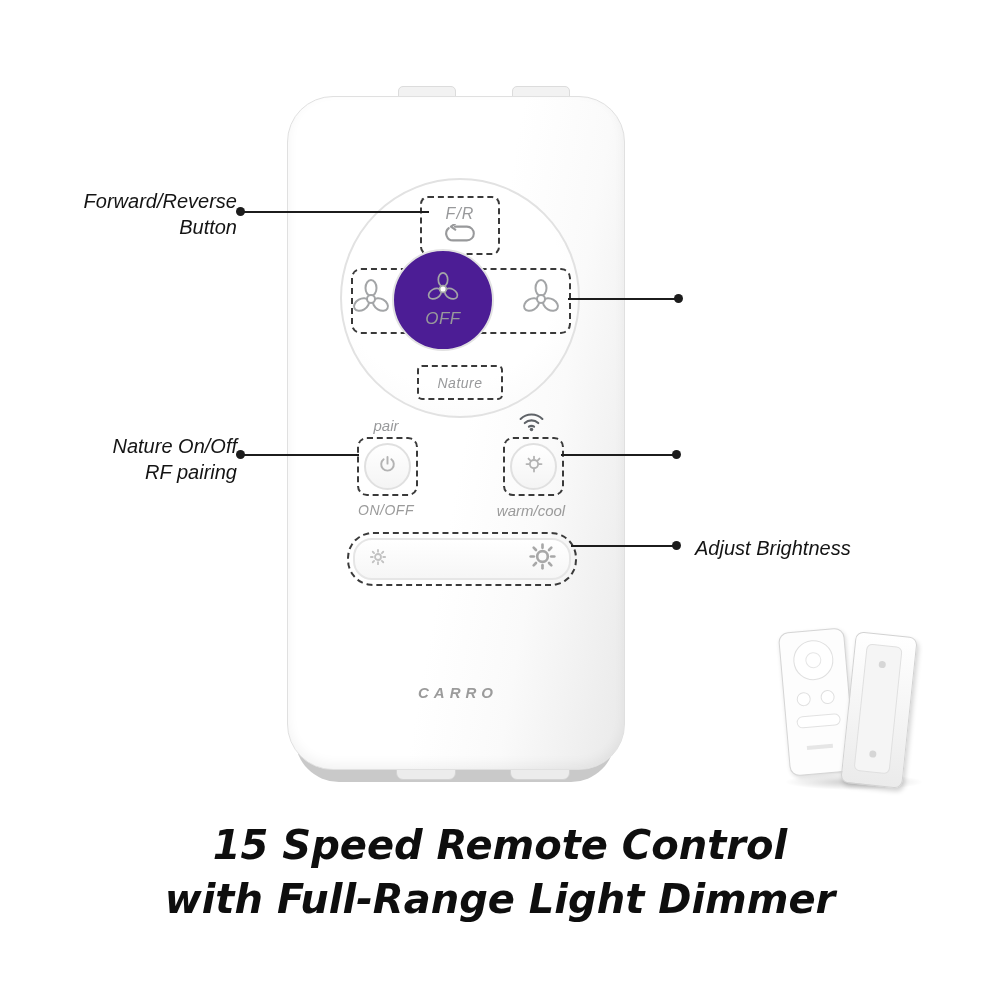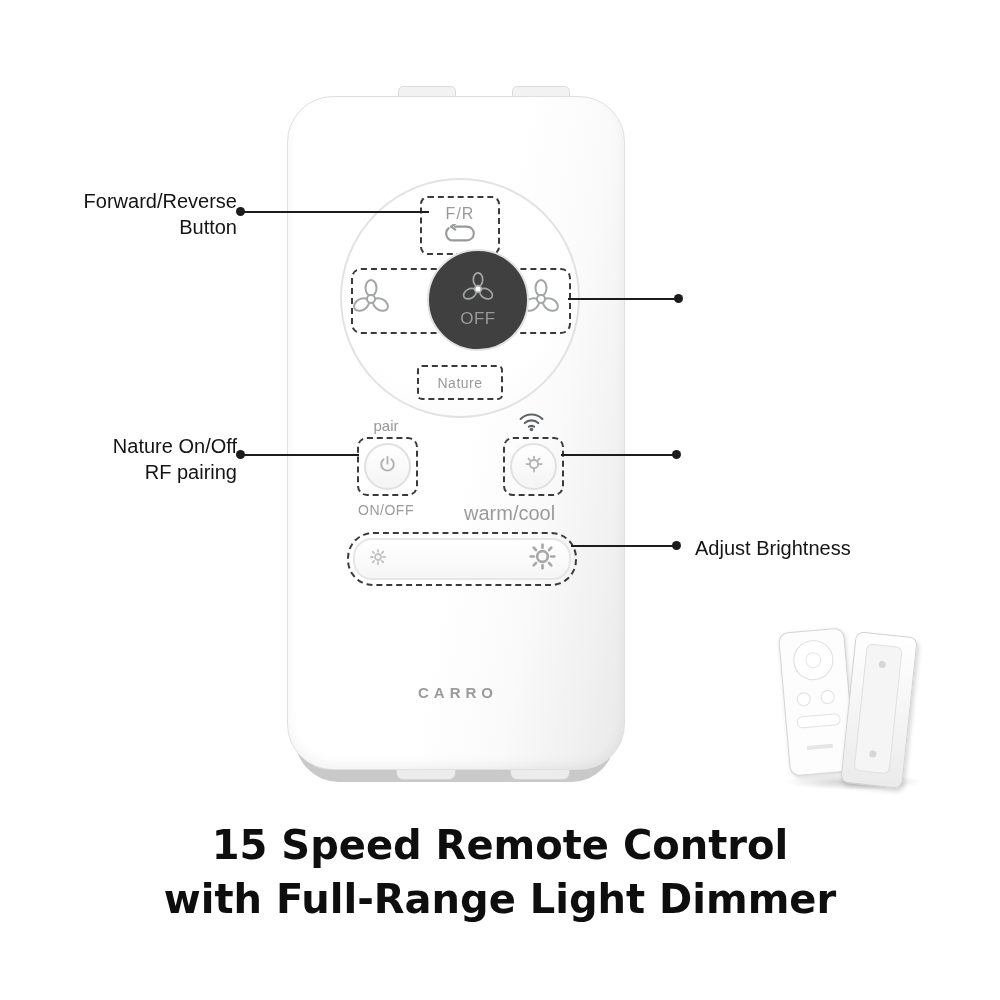--- a/index.html
+++ b/index.html
@@ -1,18 +1,18 @@
 <!DOCTYPE html>
 <html><head>
 <meta charset="utf-8">
 <style>
   html,body { margin:0; padding:0; background:#fff; }
   .canvas {
     position:relative; width:1000px; height:1000px; background:#ffffff;
-    font-family:"Liberation Sans", sans-serif; overflow:hidden;
+    font-family:"Liberation Sans", sans-serif; overflow:hidden;font-style:italic;
   }
 
   
   .shell {
     position:absolute; left:295px; top:110px; width:320px; height:672px;
     border-radius:44px; background:#c9c9c9;
   }
   .tab {
     position:absolute; width:56px; height:18px; top:86px;
     background:#f2f2f2; border:1px solid #dcdcdc; border-radius:5px 5px 0 0;
@@ -40,22 +40,22 @@
     display:flex; flex-direction:column; align-items:center; justify-content:center; gap:1px;
   }
   .fr-text { font-size:16px; color:#98999b; letter-spacing:1px; }
   .fanrow-dash {
     position:absolute; left:351px; top:268px; width:216px; height:62px;
     border:2px dashed #3a3a3a; border-radius:10px;
   }
   .fan-left  { position:absolute; left:351px; top:279px; }
   .fan-right { position:absolute; left:521px; top:279px; }
   .center-btn {
-    position:absolute; left:427px; top:249px; width:98px; height:98px;
-    border-radius:50%; border:2px solid #e2e2e2; background:#404040;
+    position:absolute; left:392px; top:249px; width:98px; height:98px;
+    border-radius:50%; border:2px solid #e2e2e2; background:#4c1d95;
     display:flex; flex-direction:column; align-items:center; justify-content:center;
   }
   .off-text { font-size:17px; color:#98999b; letter-spacing:0.5px; margin-top:-1px; }
   .nature-btn {
     position:absolute; left:417px; top:365px; width:82px; height:31px;
     border:2px dashed #3a3a3a; border-radius:5px;
     display:flex; align-items:center; justify-content:center;
   }
   .nature-text { font-size:14px; color:#98999b; letter-spacing:0.5px; }
 
@@ -66,22 +66,22 @@
   .round-btn  { position:absolute; width:43px; height:43px; border-radius:50%;
                 border:2px solid #e0e0e0; background:linear-gradient(180deg,#fff,#f4f4f4);
                 display:flex; align-items:center; justify-content:center; }
   .power-btn  { left:364px; top:443px; }
   .light-btn  { left:510px; top:443px; }
   .warm-dash  { position:absolute; left:503px; top:437px; width:57px; height:55px;
                 border:2px dashed #3a3a3a; border-radius:10px; }
   .wifi-pos   { position:absolute; left:518px; top:411px; }
   .onoff-caption   { position:absolute; left:352px; top:502px; width:68px; text-align:center;
                      font-size:14px; color:#9b9b9b; letter-spacing:0.5px; }
-  .warmcool-caption{ position:absolute; left:464px; top:502px; width:90px; text-align:center;
-                     font-size:20px; color:#9b9b9b; }
+  .warmcool-caption{ position:absolute; left:486px; top:502px; width:90px; text-align:center;
+                     font-size:15px; color:#9b9b9b; }
 
   .bright-dash {
     position:absolute; left:347px; top:532px; width:226px; height:50px;
     border:2px dashed #3a3a3a; border-radius:26px;
   }
   .bright-pill {
     position:absolute; left:353px; top:538px; width:214px; height:38px;
     border-radius:19px; border:2px solid #e6e6e6;
     background:linear-gradient(180deg,#ffffff,#f6f6f6);
   }

